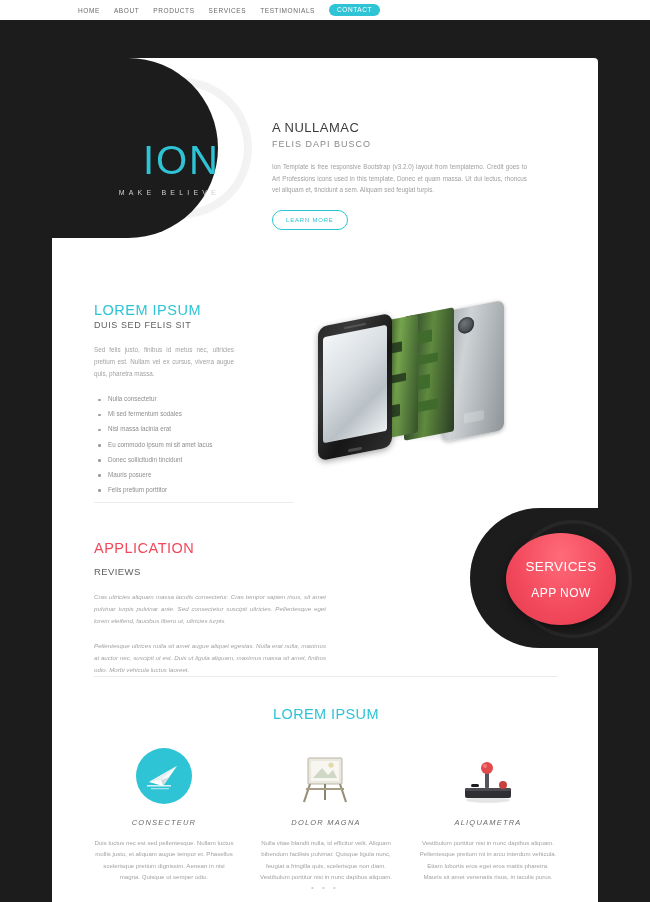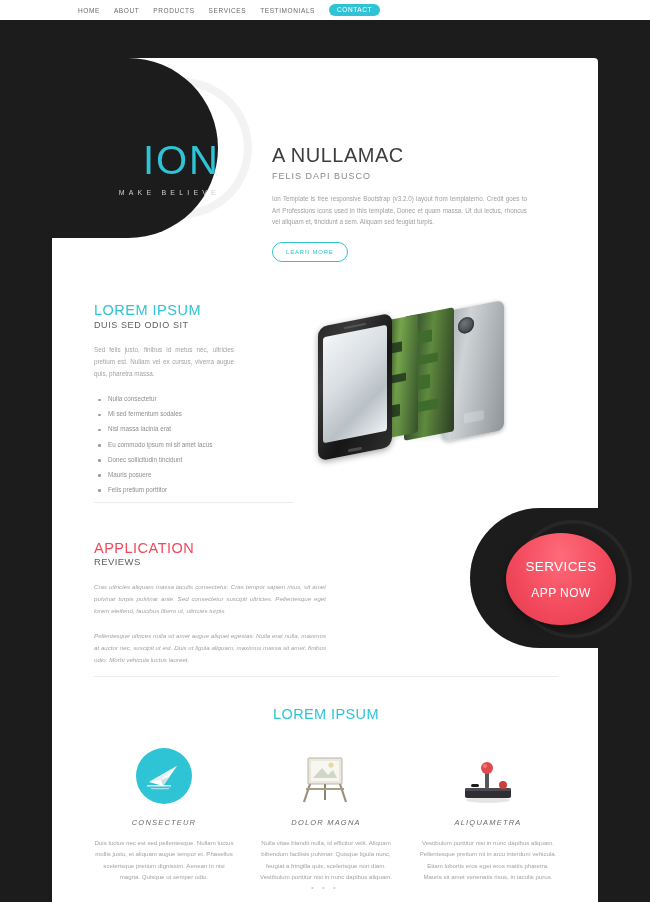--- a/index.html
+++ b/index.html
@@ -59,21 +59,21 @@
     font-size:40px; color:#2ec4d6; letter-spacing:2px; line-height:1;
     font-weight:400;
   }
   .logo-sub {
     margin-top:9px;
     font-size:7px; color:#cfcfcf; letter-spacing:4.2px;
   }
   
   .hero-copy { position:absolute; left:272px; top:100px; width:262px; }
   .hero-title {
-    font-size:20px; color:#3d3d3d; letter-spacing:.5px; font-weight:400;margin-top:24px;
+    font-size:13px; color:#3d3d3d; letter-spacing:.5px; font-weight:400;
   }
   .hero-sub {
     margin-top:4px; font-size:9px; color:#8a8a8a; letter-spacing:1px;
   }
   .hero-para {
     margin-top:12px; font-size:6.3px; color:#a0a0a0; line-height:1.85;
     text-align:justify; width:255px;
   }
   .btn-outline {
     margin-top:14px; display:inline-block;
@@ -159,21 +159,21 @@
   
   .divider {
     position:absolute; left:94px; width:200px; height:1px; background:#ececec;
   }
   
   .sec3 { position:absolute; left:94px; top:520px; width:240px; }
   .sec3 h2 {
     margin:0; font-size:14.5px; color:#f2485b; letter-spacing:.5px; font-weight:400;
   }
   .sec3 h3 {
-    margin:0 0 0 0; font-size:9.5px; color:#5e5e5e; letter-spacing:.4px; font-weight:400;
+    margin:10px 0 0 0; font-size:9.5px; color:#5e5e5e; letter-spacing:.4px; font-weight:400;
   }
   .sec3 p {
     margin:14px 0 0 0; font-size:6.2px; color:#a3a3a3; line-height:1.9;
     font-style:italic; width:232px; text-align:justify;
   }
   
   .dl-dark {
     position:absolute; right:0px; top:488px; width:180px; height:140px;
     background:#1c1c1c; border-top-left-radius:90px; border-bottom-left-radius:90px;
   }
@@ -256,21 +256,21 @@
 
   <div class="hero-copy">
     <div class="hero-title">A NULLAMAC</div>
     <div class="hero-sub">FELIS DAPI BUSCO</div>
     <div class="hero-para">Ion Template is free responsive Bootstrap (v3.2.0) layout from templatemo. Credit goes to Art Professions icons used in this template, Donec et quam massa. Ut dui lectus, rhoncus vel aliquam et, tincidunt a sem. Aliquam sed feugiat turpis.</div>
     <button class="btn-outline">LEARN MORE</button>
   </div>
 
   <div class="sec2">
     <h2>LOREM IPSUM</h2>
-    <h3>DUIS SED ODIO SIT</h3>
+    <h3>DUIS SED FELIS SIT</h3>
     <p>Sed felis justo, finibus id metus nec, ultricies pretium est. Nullam vel ex cursus, viverra augue quis, pharetra massa.</p>
     <ul class="bullets">
       <li>Nulla consectetur</li>
       <li>Mi sed fermentum sodales</li>
       <li>Nisl massa lacinia erat</li>
       <li>Eu commodo ipsum mi sit amet lacus</li>
       <li>Donec sollicitudin tincidunt</li>
       <li>Mauris posuere</li>
       <li>Felis pretium porttitor</li>
     </ul>

